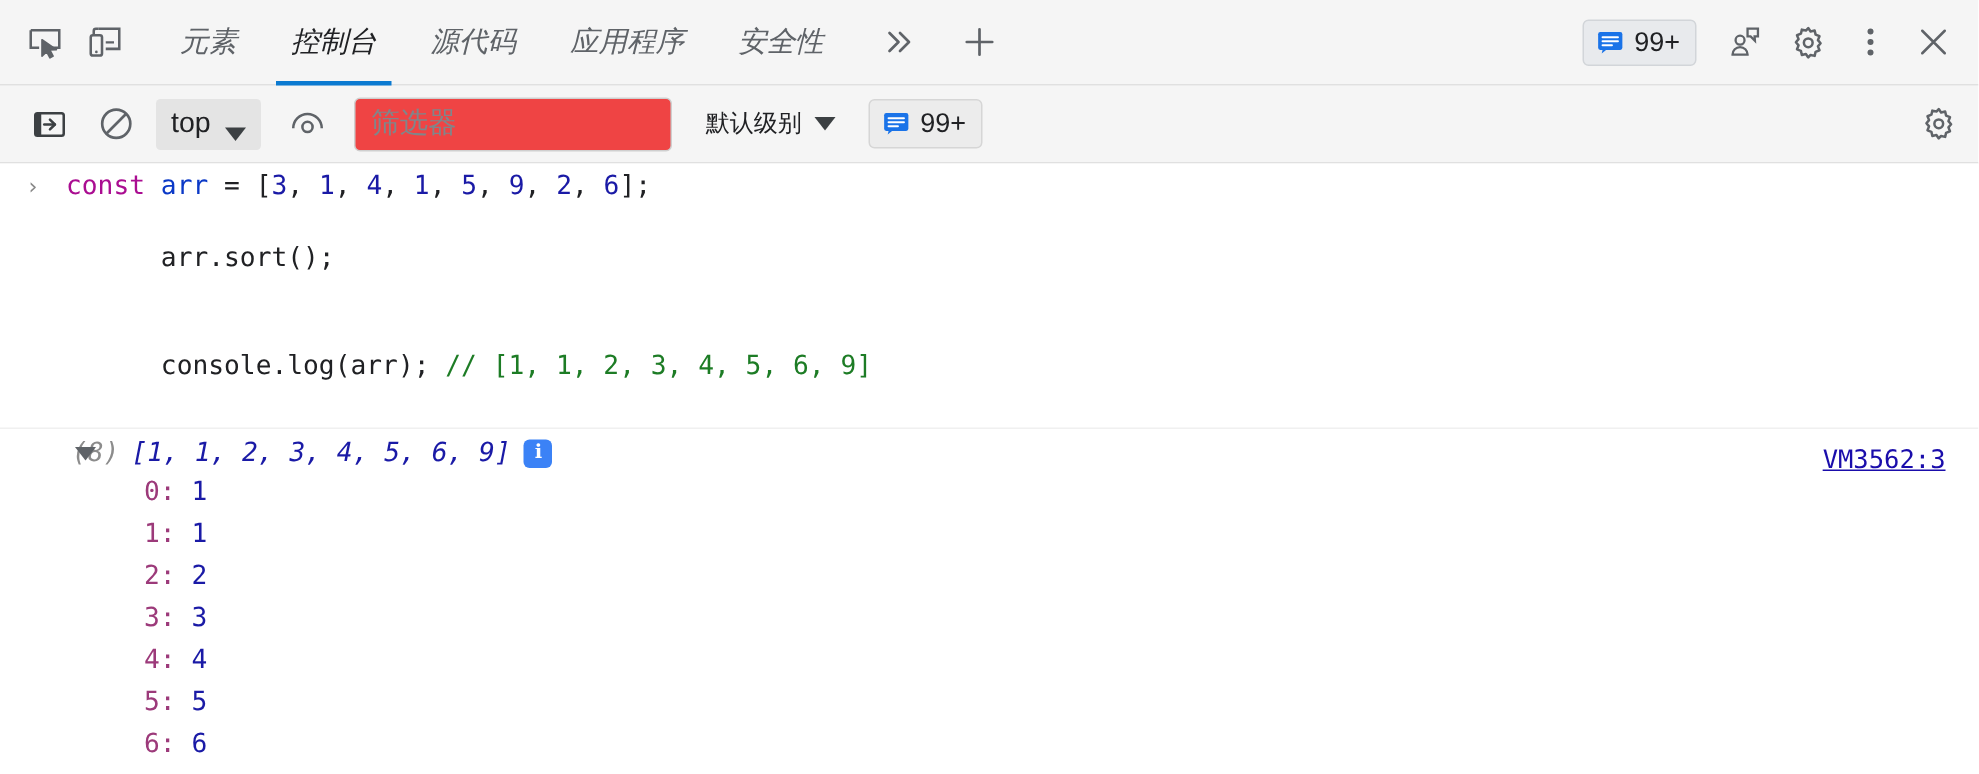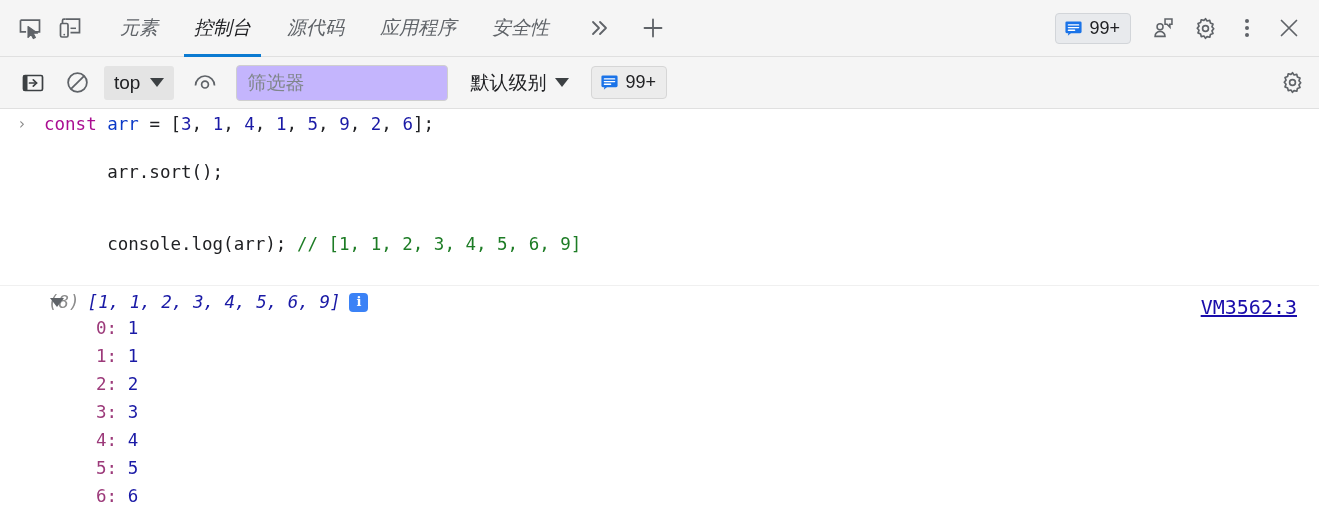--- a/index.html
+++ b/index.html
@@ -91,51 +91,51 @@
     box-sizing: border-box;
     gap: 6px;
   }
   .ct-icon {
     width: 38px; height: 38px;
     display: flex; align-items: center; justify-content: center;
     color: #5f6368;
     flex: 0 0 auto;
   }
   .ctx-select {
-    display: flex; align-items: center; gap: 10px;
+    display: flex; align-items: flex-end; gap: 10px;
     background: #e4e4e4;
     border-radius: 3px;
     padding: 6px 10px;
     font-size: 19px;
     color: #202124;
     margin-left: 2px;
   }
   .caret {
     width: 0; height: 0;
     border-left: 7px solid transparent;
     border-right: 7px solid transparent;
     border-top: 9px solid #3c4043;
   }
   .filter-input {
     width: 212px;
     height: 36px;
-    background: #c4b5fd;
+    background: #ef4444;
     border: 1px solid #cfcfcf;
     border-radius: 4px;
     font-size: 19px;
     color: #202124;
     padding: 0 10px;
     box-sizing: border-box;
     font-family: "Liberation Sans", sans-serif;
     margin-left: 6px;
   }
   .filter-input::placeholder { color: #80868b; }
   .level-select {
     display: flex; align-items: center; gap: 9px;
-    font-size: 19px;
+    font-size: 16px;
     color: #202124;
     padding: 4px 6px;
     margin-left: 10px;
     white-space: nowrap;
   }
   .ct-badge {
     display: flex; align-items: center; gap: 6px;
     background: #ececec;
     border: 1px solid #d6d6d6;
     border-radius: 4px;
@@ -209,21 +209,21 @@
     align-items: center; justify-content: center;
     margin-left: 9px;
     flex: 0 0 auto;
   }
   .src-link {
     position: absolute;
     right: 22px; top: 5px;
     color: #1a0dab;
     text-decoration: underline;
     font-family: "DejaVu Sans Mono", monospace;
-    font-size: 20px;
+    font-size: 17px;
   }
   .prop-row {
     padding-left: 96px;
     white-space: pre;
     line-height: 28px;
   }
   .p-idx   { color: #9c3a7a; }
   .p-val   { color: #1a1aa6; }
 </style>
 </head>

